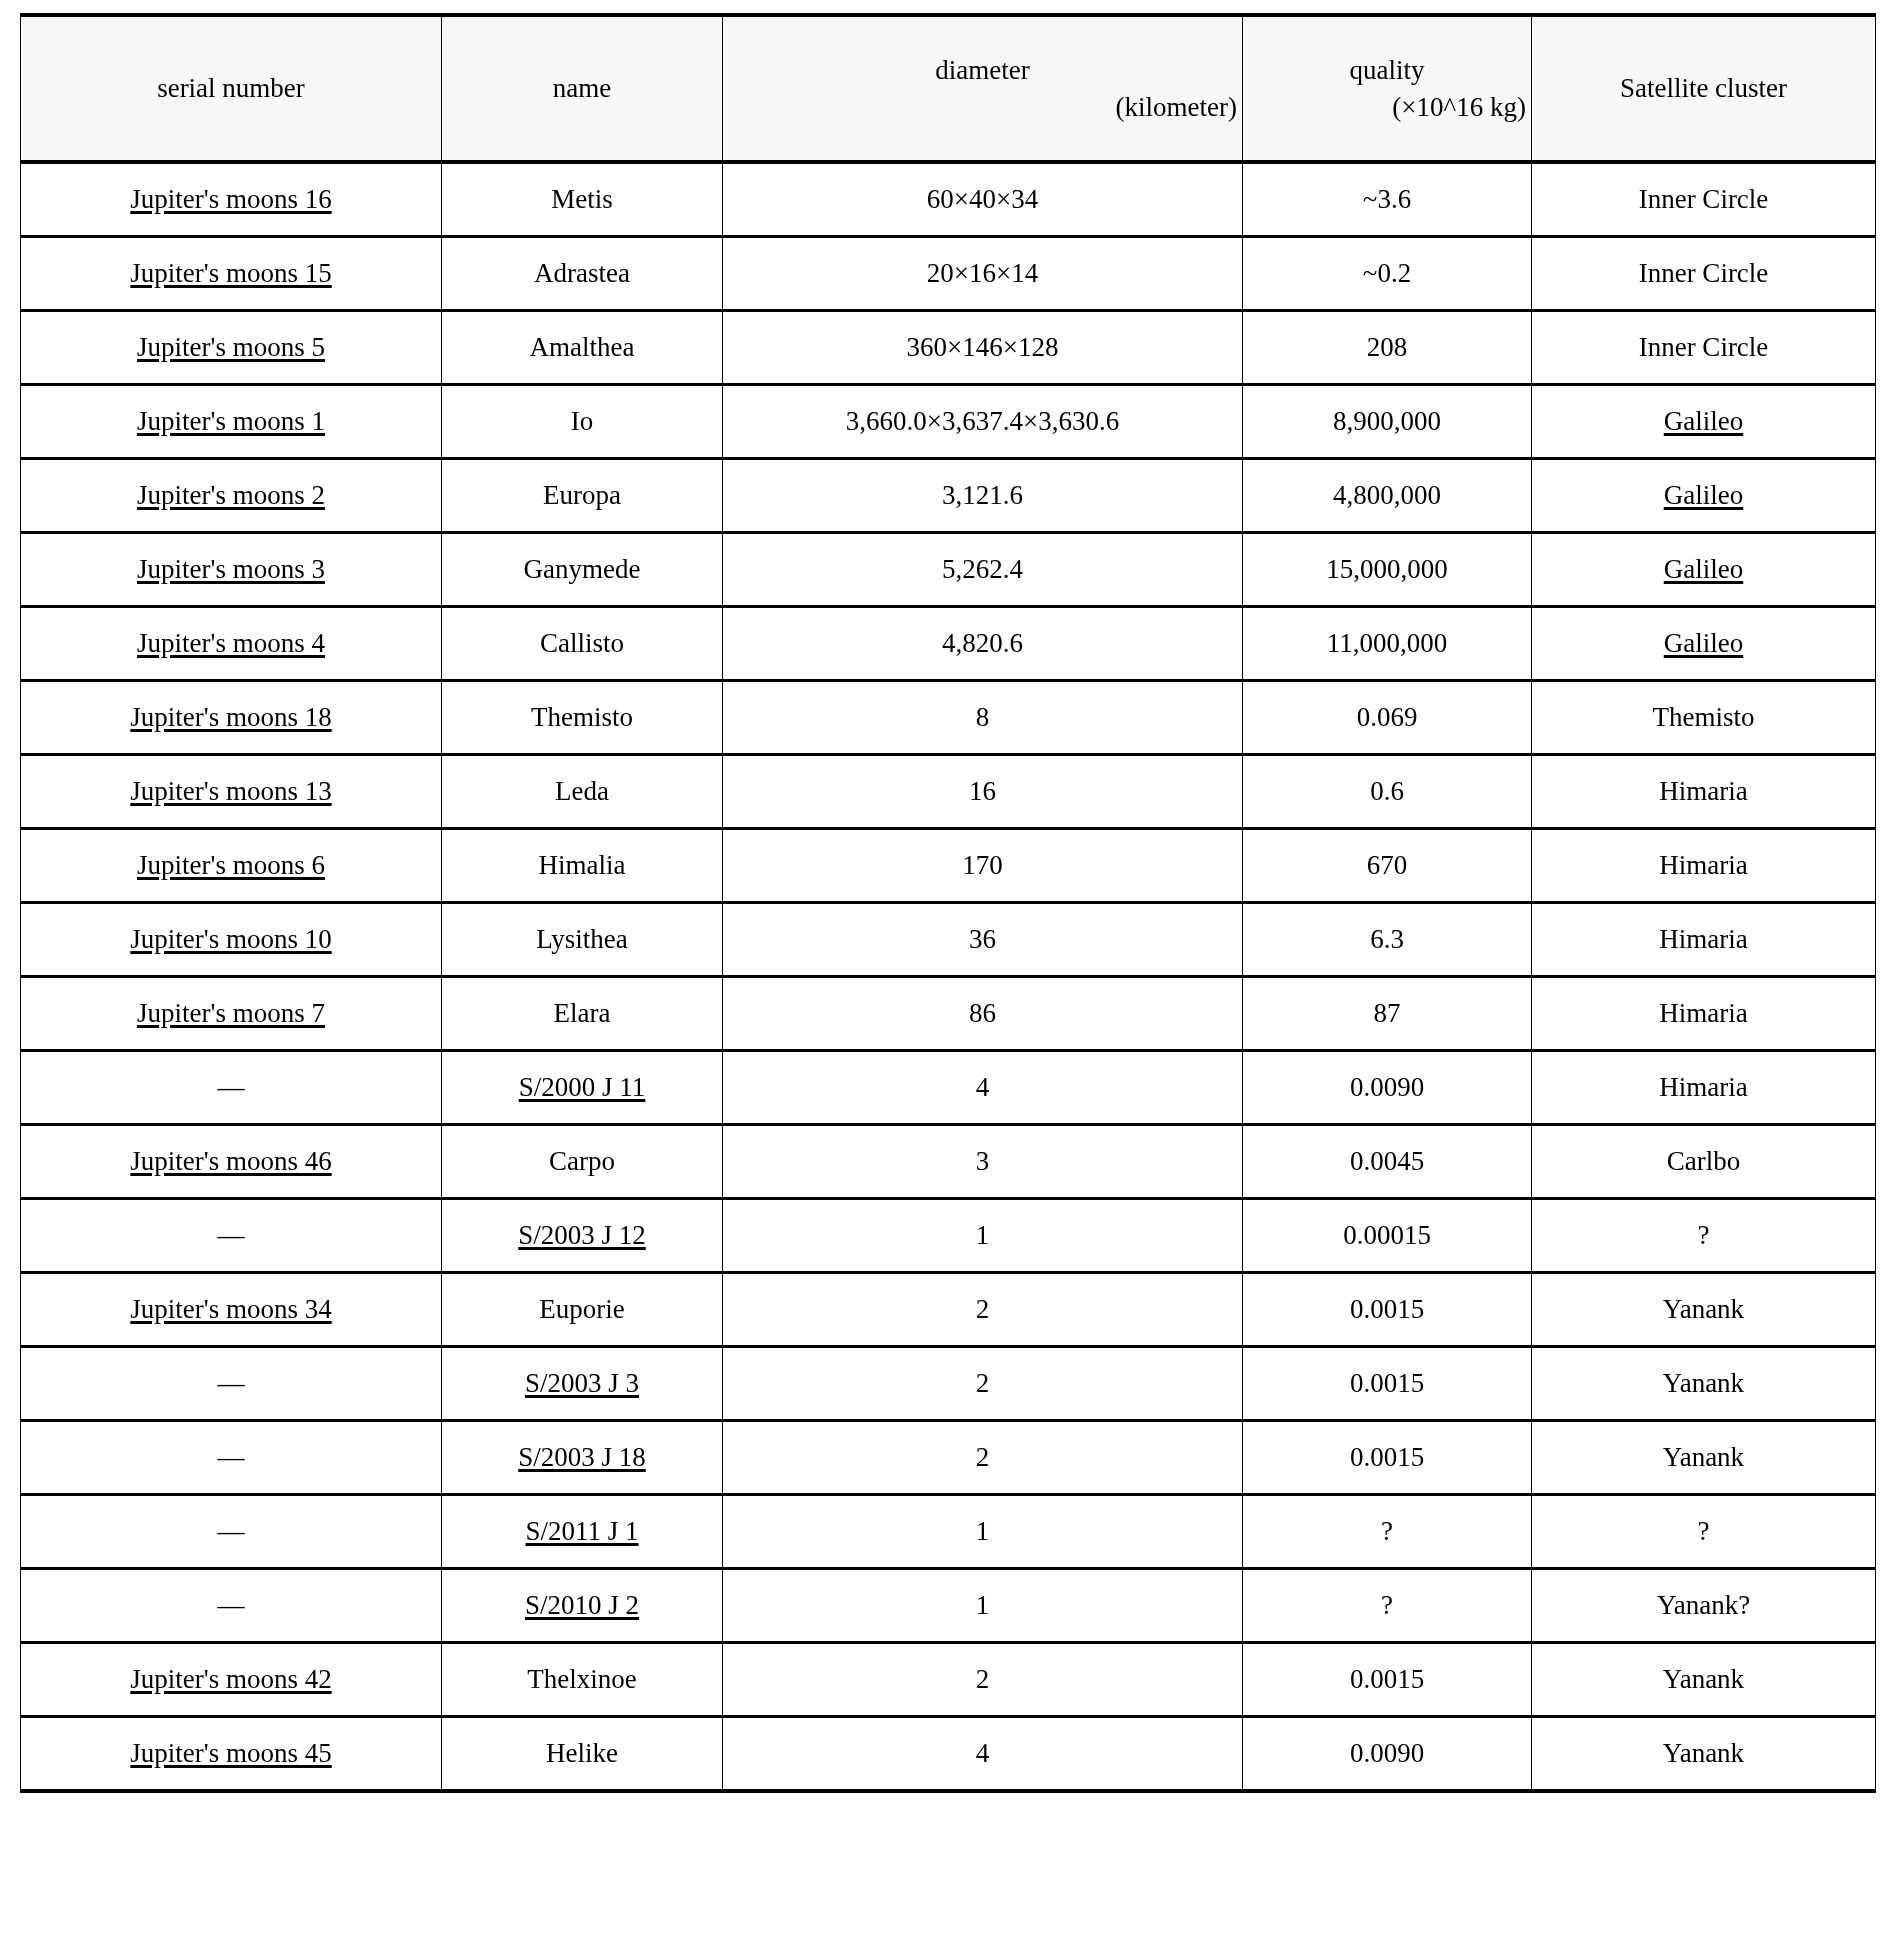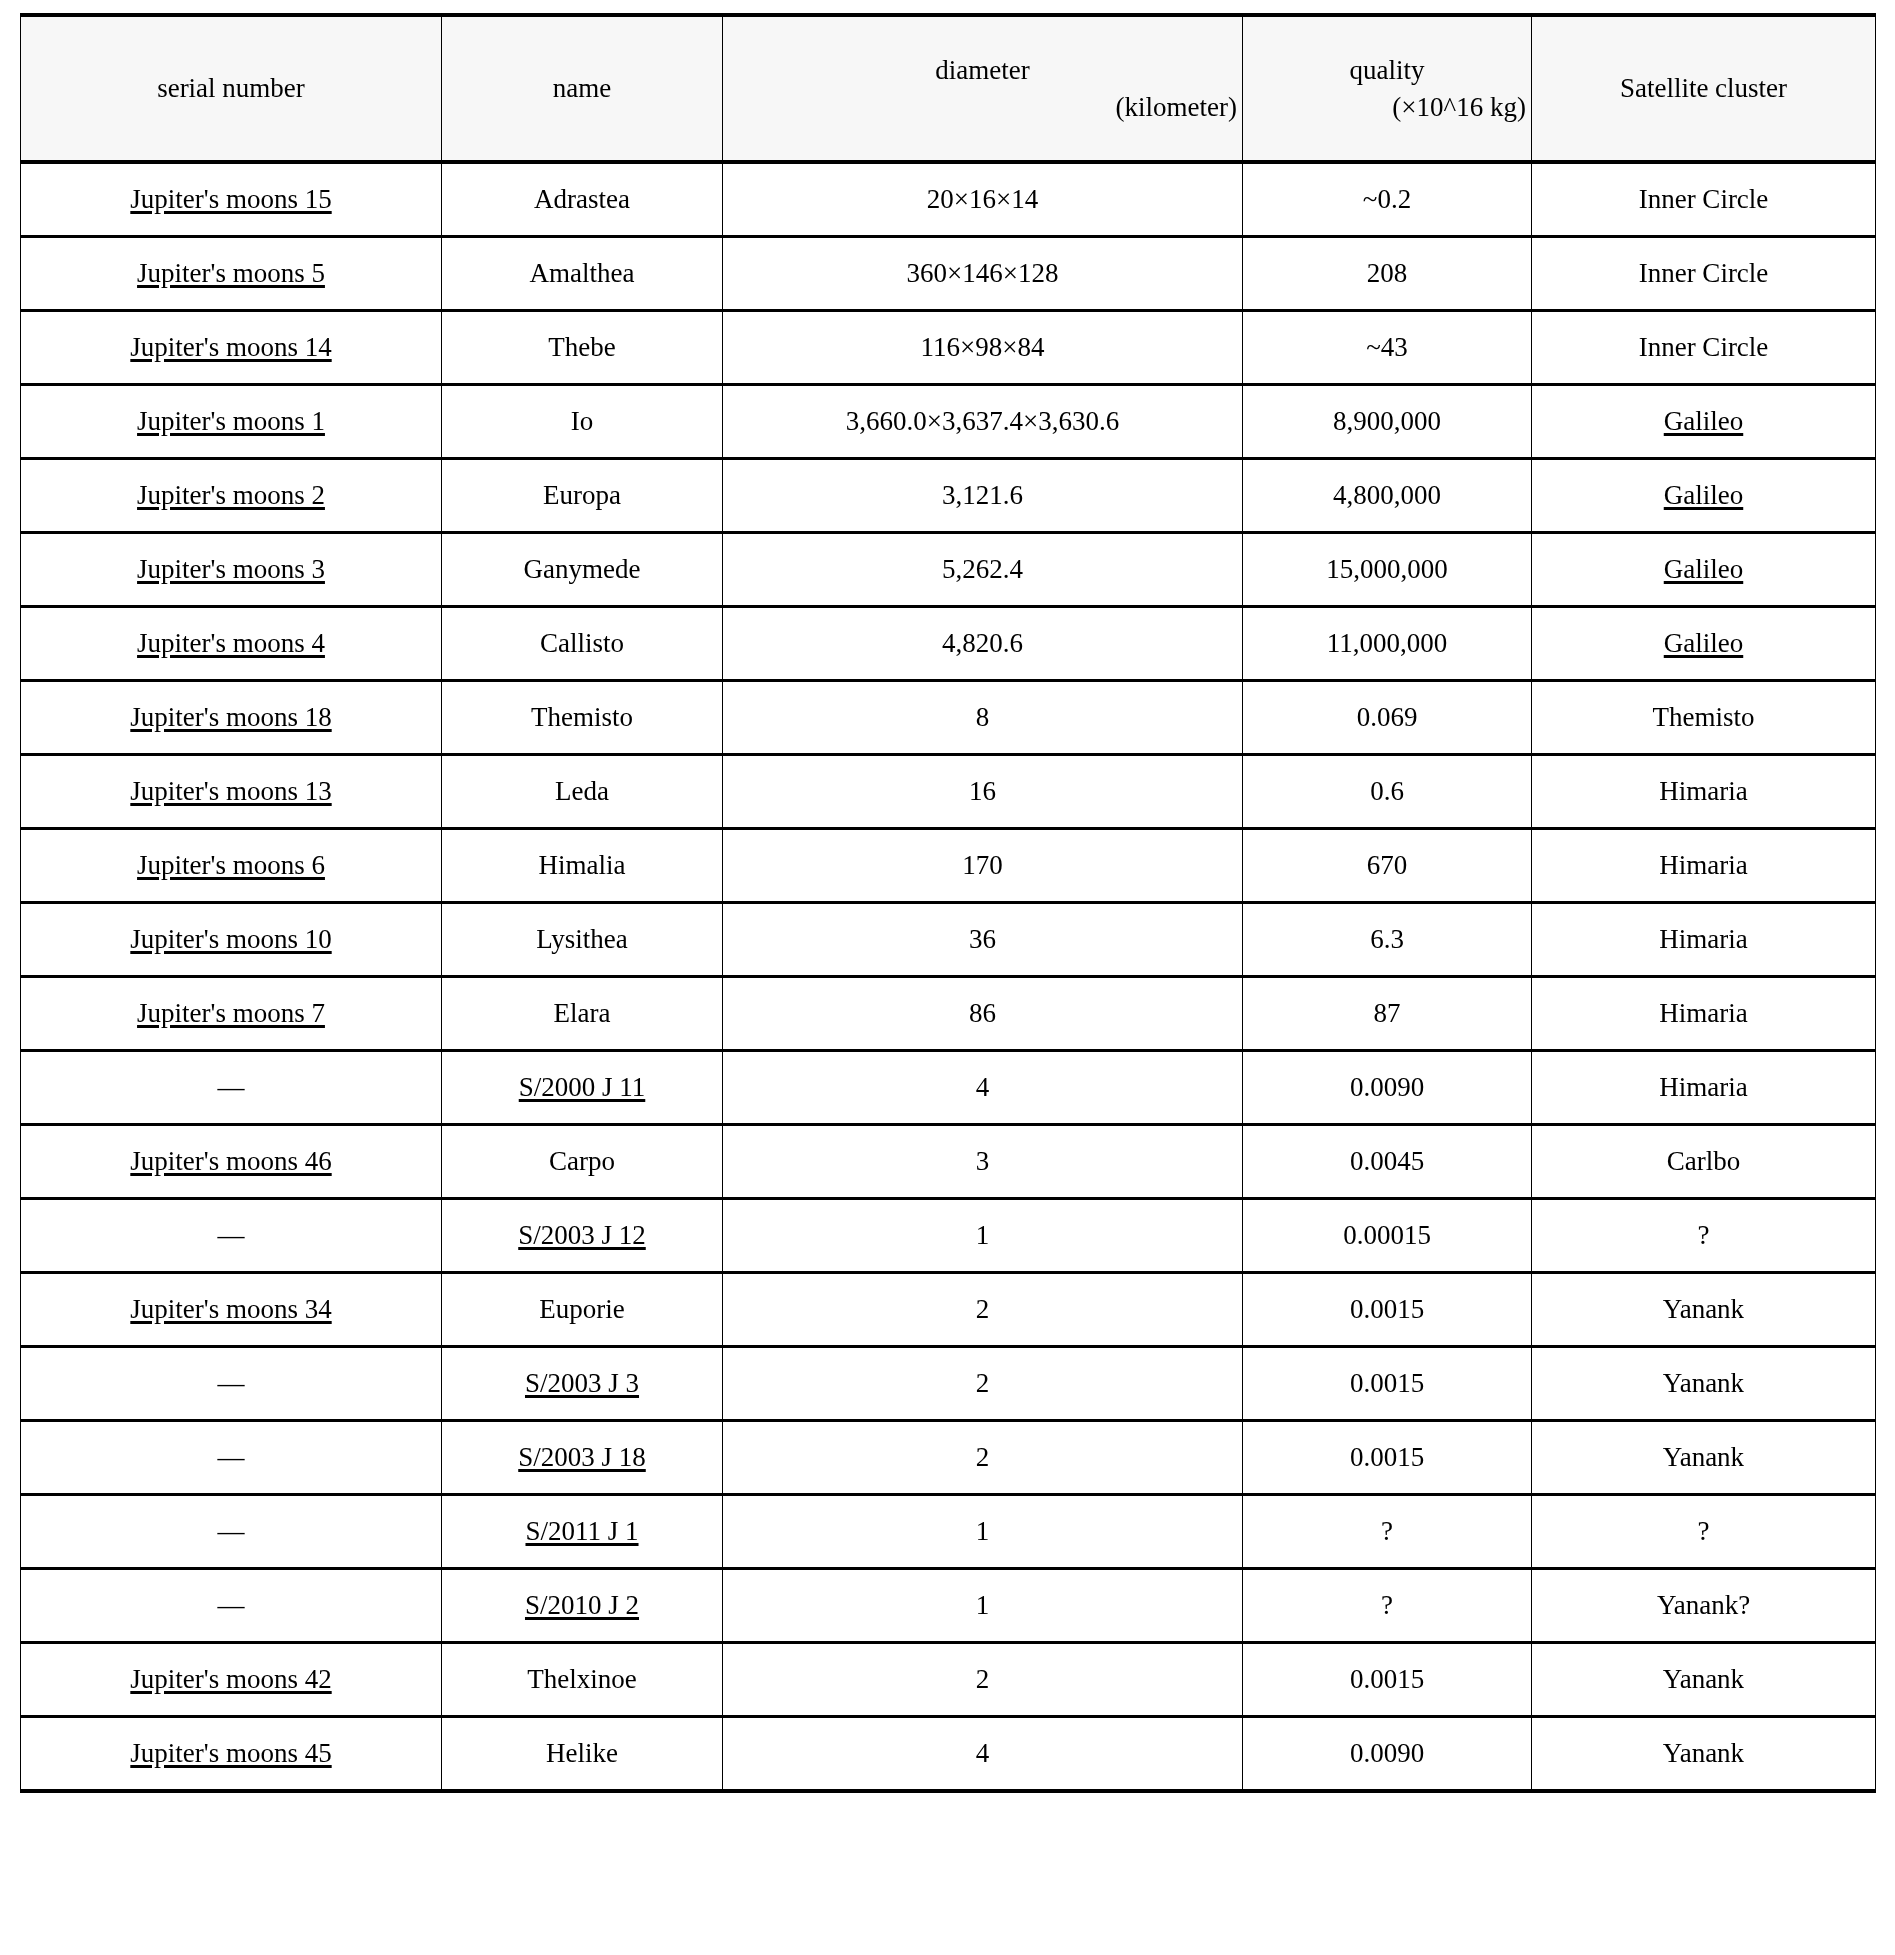--- a/index.html
+++ b/index.html
@@ -95,41 +95,41 @@
           <span class="hdr-line">quality</span>
           <span class="hdr-line sub">(×10^16 kg)</span>
         </th>
         <th>
           <span class="hdr-line">Satellite cluster</span>
         </th>
       </tr>
     </thead>
     <tbody id="tbody">
         <tr>
+          <td><span class="lnk">Jupiter's moons 16</span></td>
+          <td><span>Metis</span></td>
+          <td><span>60×40×34</span></td>
+          <td><span>~3.6</span></td>
+          <td><span>Inner Circle</span></td>
+        </tr>
+        <tr>
           <td><span class="lnk">Jupiter's moons 15</span></td>
           <td><span>Adrastea</span></td>
           <td><span>20×16×14</span></td>
           <td><span>~0.2</span></td>
           <td><span>Inner Circle</span></td>
         </tr>
         <tr>
           <td><span class="lnk">Jupiter's moons 5</span></td>
           <td><span>Amalthea</span></td>
           <td><span>360×146×128</span></td>
           <td><span>208</span></td>
           <td><span>Inner Circle</span></td>
         </tr>
         <tr>
-          <td><span class="lnk">Jupiter's moons 14</span></td>
-          <td><span>Thebe</span></td>
-          <td><span>116×98×84</span></td>
-          <td><span>~43</span></td>
-          <td><span>Inner Circle</span></td>
-        </tr>
-        <tr>
           <td><span class="lnk">Jupiter's moons 1</span></td>
           <td><span>Io</span></td>
           <td><span>3,660.0×3,637.4×3,630.6</span></td>
           <td><span>8,900,000</span></td>
           <td><span class="lnk">Galileo</span></td>
         </tr>
         <tr>
           <td><span class="lnk">Jupiter's moons 2</span></td>
           <td><span>Europa</span></td>
           <td><span>3,121.6</span></td>

